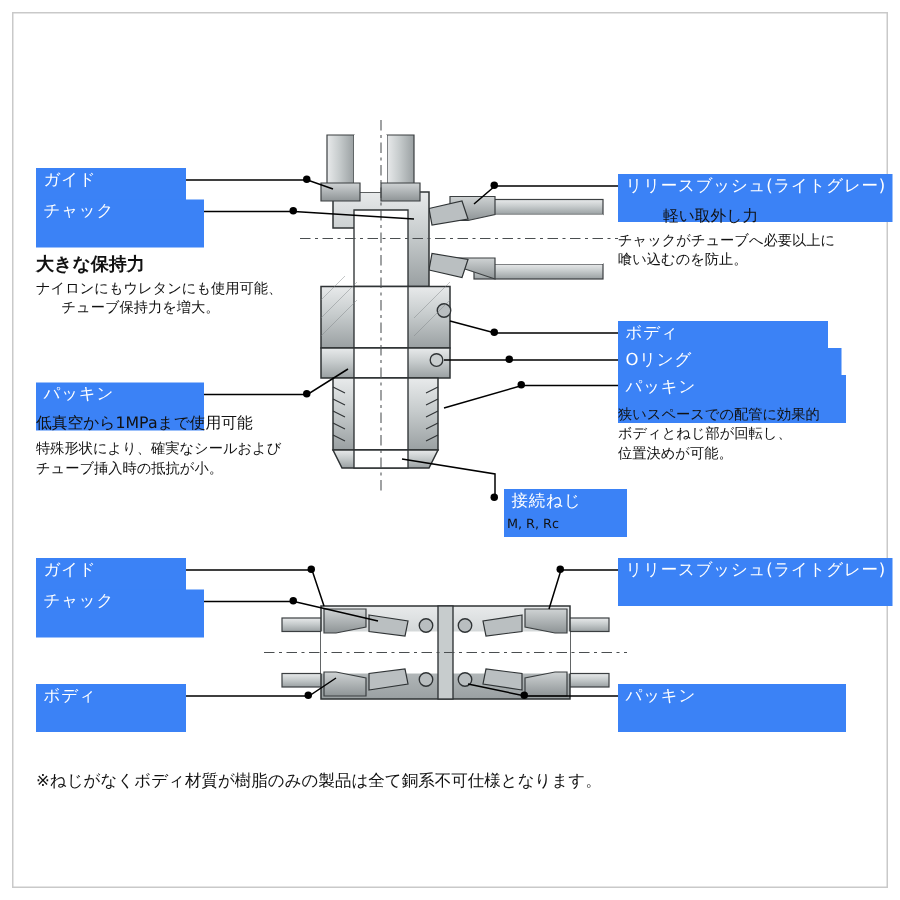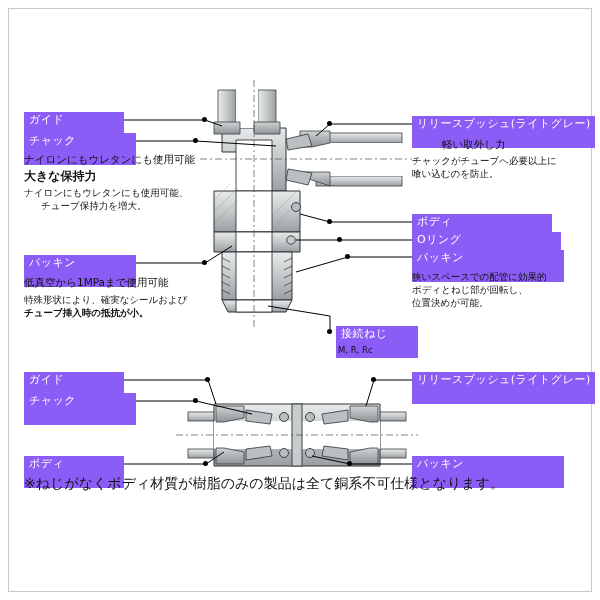--- a/index.html
+++ b/index.html
@@ -24,21 +24,21 @@
   .frame {
     position: absolute;
     left: 8px; top: 8px;
     width: 584px; height: 584px;
     border: 1px solid #c9c9c9;
     box-sizing: border-box;
   }
   
   .tag {
     position: absolute;
-    background: #8b5cf6;
+    background: #3b82f6;
     color: #ffffff;
     font-size: 11px;
     line-height: 15px;
     height: 32px;
     padding: 0 4px 0 5px;
     white-space: nowrap;
     font-weight: normal;
     letter-spacing: 0.5px;
     box-sizing: border-box;
   }
@@ -61,24 +61,25 @@
   .note.mid {
     font-size: 10.5px;
     line-height: 14px;
   }
   .note.small {
     font-size: 8.5px;
     line-height: 12px;
   }
   .footnote {
     position: absolute;
-    font-size: 14px;
+    font-size: 11px;
     line-height: 12px;
     color: #111111;
     white-space: nowrap;
+    margin-top: 38px;
   }
   .dot {
     position: absolute;
     width: 5px; height: 5px;
     background: #000000;
     border-radius: 50%;
   }
   svg.art { position: absolute; left: 0; top: 0; width: 600px; height: 600px; pointer-events: none; }
 </style>
 </head>
@@ -231,29 +232,28 @@
   <div class="dot" style="left:205px; top:377px;"></div>
   <div class="dot" style="left:193px; top:398px;"></div>
   <div class="dot" style="left:203px; top:461px;"></div>
   <div class="dot" style="left:371px; top:377px;"></div>
   <div class="dot" style="left:347px; top:461px;"></div>
 
   <div class="tag wide" style="left:24px; top:112px;">ガイド</div>
 
   <div class="tag wide" style="left:24px; top:133px;">チャック</div>
 
-  <div class="note mid" style="left:24px; top:152px;">ナイロンにもウレタンにも使用可能</div>
   <div class="note big" style="left:24px; top:168px;text-align:center;">大きな保持力</div>
   <div class="note" style="left:24px; top:186px;">ナイロンにもウレタンにも使用可能、</div>
   <div class="note" style="left:41px; top:199px;">チューブ保持力を増大。</div>
 
   <div class="tag wide" style="left:24px; top:255px;">パッキン</div>
   <div class="note mid" style="left:24px; top:275px;">低真空から1MPaまで使用可能</div>
   <div class="note" style="left:24px; top:293px;">特殊形状により、確実なシールおよび</div>
-  <div class="note" style="left:24px; top:306px;font-weight:bold;">チューブ挿入時の抵抗が小。</div>
+  <div class="note" style="left:24px; top:306px;">チューブ挿入時の抵抗が小。</div>
 
   <div class="tag" style="left:412px; top:116px;">リリースブッシュ(ライトグレー)</div>
   <div class="note mid" style="left:412px; top:137px;padding-left:30px;">軽い取外し力</div>
   <div class="note" style="left:412px; top:154px;">チャックがチューブへ必要以上に</div>
   <div class="note" style="left:412px; top:167px;">喰い込むのを防止。</div>
 
   <div class="tag wide3" style="left:412px; top:214px;">ボディ</div>
   <div class="tag wide3" style="left:412px; top:232px;">Oリング</div>
   <div class="tag wide3" style="left:412px; top:250px;">パッキン</div>
 

